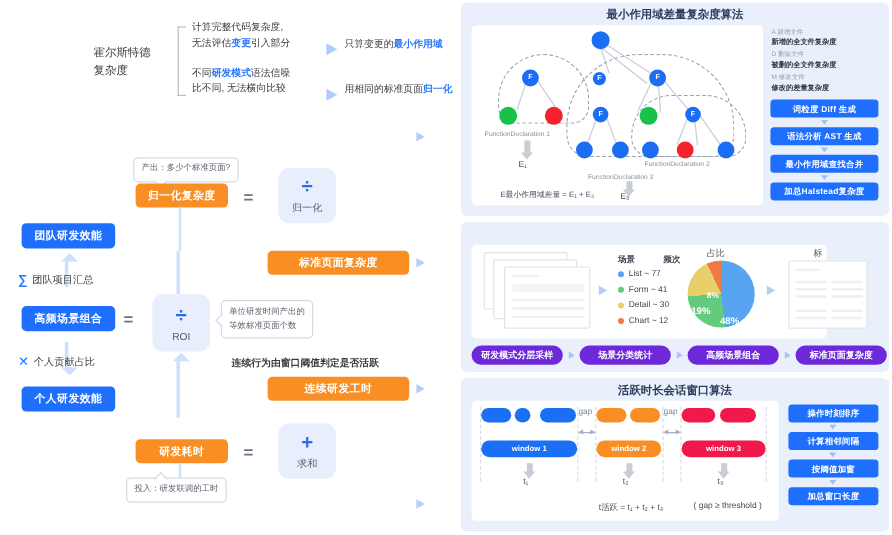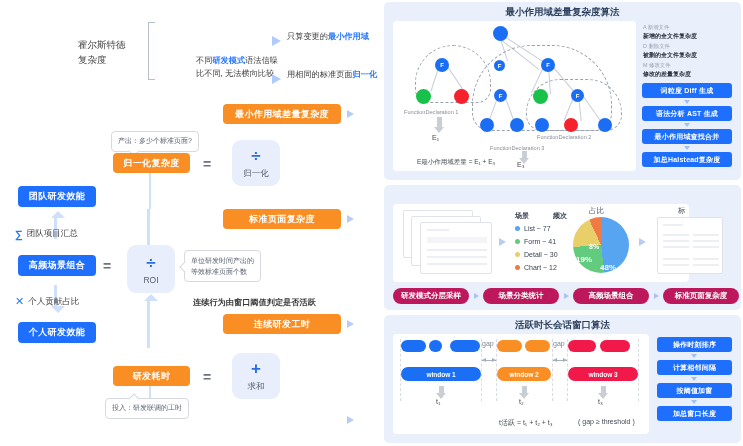--- a/index.html
+++ b/index.html
@@ -24,21 +24,21 @@
     position: absolute; left: 148px; top: 22px; width: 7px; height: 58px;
     border-left: 1px solid #b9bfc9;
     border-top: 1px solid #b9bfc9;
     border-bottom: 1px solid #b9bfc9;
   }
   .prob {
     position: absolute; font-size: 8.2px; color: #3c3c3c; line-height: 1.62;
     width: 112px;
   }
   .prob1 { left: 160px; top: 16px; }
-  .prob2 { left: 160px; top: 54px; margin-left: 36px; }
+  .prob2 { left: 160px; top: 54px; }
   .hl { color: #2878ff; font-weight: 700; }
 
   .sol {
     position: absolute; font-size: 8.2px; color: #3c3c3c; line-height: 1.5;
     width: 122px;
   }
   .sol1 { left: 268px; top: 24px; }
   .sol2 { left: 268px; top: 64px; }
 
   .arrow-blue {
@@ -194,21 +194,21 @@
   .pie-wrap { position: absolute; border-radius: 50%; }
   .pie-lab {
     position: absolute; color: #fff; font-weight: 700; font-size: 8px; margin-top: 24px;
   }
 
   .lg-hdr { position: absolute; font-size: 7px; color: #3c4452; font-weight: 700; }
   .lg-row { position: absolute; font-size: 7px; color: #3c4452; display: flex; align-items: center; gap: 4px; }
   .lg-dot { width: 5px; height: 5px; border-radius: 50%; display: inline-block; }
 
   .flowbtn {
-    position: absolute; background: #be185d; color: #fff;
+    position: absolute; background: #6d28d9; color: #fff;
     font-size: 7.5px; font-weight: 700; border-radius: 10px;
     display: flex; align-items: center; justify-content: center;
   }
   .flowsep {
     position: absolute; width: 0; height: 0;
     border-top: 3.5px solid transparent; border-bottom: 3.5px solid transparent;
     border-left: 5px solid #a9c4f0;
   }
 
   
@@ -240,35 +240,37 @@
 
 <div class="page">
 
   <div class="left">
 
     <div class="hals-label">
       霍尔斯特德<br>复杂度
     </div>
     <div class="brace"></div>
 
+    <div class="prob prob1">
+      计算完整代码复杂度,<br>无法评估<span class="hl">变更</span>引入部分
+    </div>
     <div class="prob prob2">
       不同<span class="hl">研发模式</span>语法信噪<br>比不同, 无法横向比较
     </div>
 
     <div class="arrow-blue" style="left:272px; top:36px;"></div>
     <div class="arrow-blue" style="left:272px; top:74px;"></div>
 
     <div class="sol sol2" style="left:287px; top:69px;">
       用相同的标准页面<span class="hl">归一化</span>
     </div>
     <div class="sol sol1" style="left:287px; top:31px;">
       只算变更的<span class="hl">最小作用域</span>
     </div>
 
-    <div class="pill-o" style="left:223px; top:104px; width:118px; height:20px;">最小作用域差量复杂度</div>
     <div class="arrow-blue sm" style="left:347px; top:110px;"></div>
 
     <div class="pill-o" style="left:223px; top:209px; width:118px; height:20px;">标准页面复杂度</div>
     <div class="arrow-blue sm" style="left:347px; top:215px;"></div>
 
     <div class="pill-o" style="left:223px; top:314px; width:118px; height:20px;">连续研发工时</div>
     <div class="arrow-blue sm" style="left:347px; top:320px;"></div>
 
     <div class="arrow-blue sm" style="left:347px; top:416px;"></div>
 

